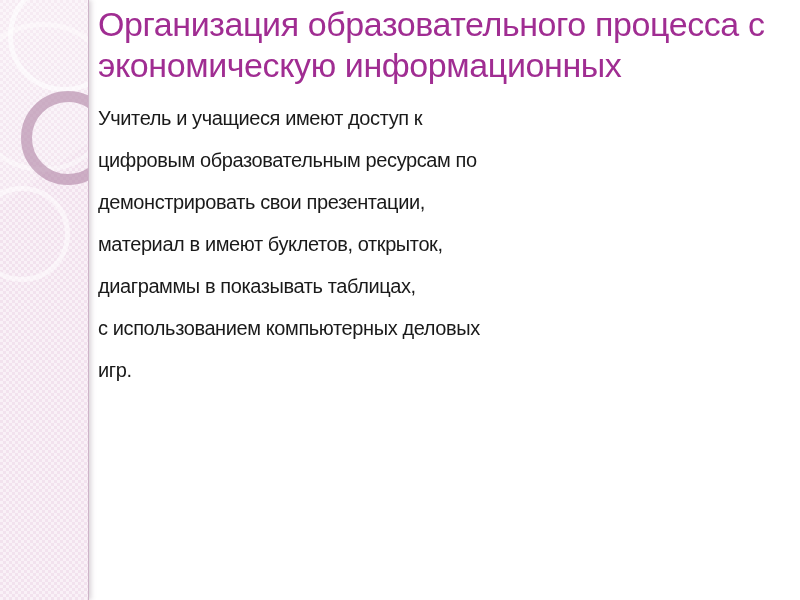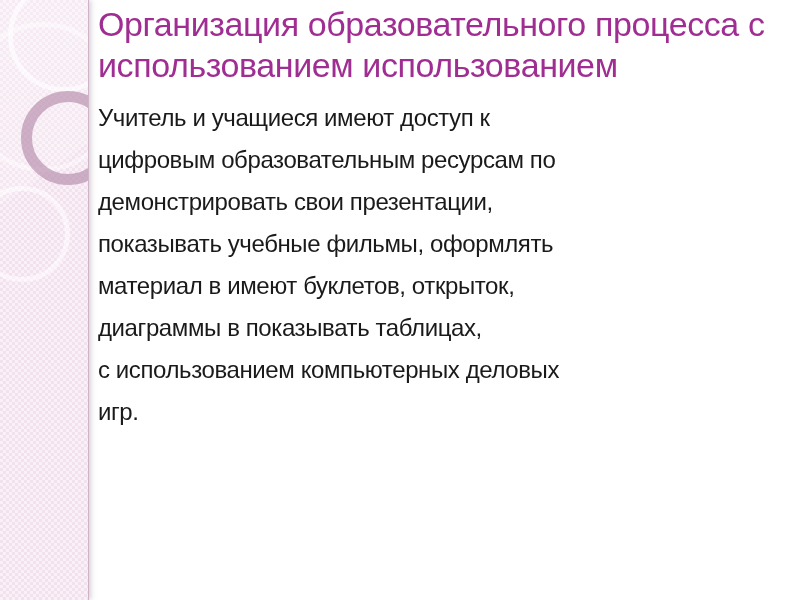--- a/index.html
+++ b/index.html
@@ -44,21 +44,21 @@
     padding-top:4px;
     color:var(--title-color,#a02d92);
     font-size:34px;line-height:41px;
     letter-spacing:-0.4px;
     font-weight:400;
   }
   .title .line{white-space:nowrap;}
   .body-text{
     margin-top:11px;
     color:var(--body-color,#1a1a1a);
-    font-size:24px;line-height:42px;
+    font-size:20px;line-height:42px;
     letter-spacing:-0.4px;
   }
   .body-text .line{white-space:nowrap;}
 </style>
 </head>
 <body>
 
 <div class="slide">
 
   <div class="strip">
@@ -66,28 +66,27 @@
     <div class="circle c-thin-large"></div>
     <div class="circle c-thin-top"></div>
     <div class="circle c-ring"></div>
     <div class="circle c-thin-low"></div>
   </div>
 
   <div class="content">
 
     <div class="title">
       <div class="line">Организация образовательного процесса с</div>
-      <div class="line">использованием использованием</div>
+      <div class="line">экономическую информационных</div>
     </div>
 
     <div class="body-text">
       <div class="line">Учитель и учащиеся имеют доступ к</div>
       <div class="line">цифровым образовательным ресурсам по</div>
       <div class="line">демонстрировать свои презентации,</div>
-      <div class="line">показывать учебные фильмы, оформлять</div>
       <div class="line">материал в имеют буклетов, открыток,</div>
       <div class="line">диаграммы в показывать таблицах,</div>
       <div class="line">с использованием компьютерных деловых</div>
       <div class="line">игр.</div>
     </div>
 
   </div>
 </div>
 
 </body></html>

